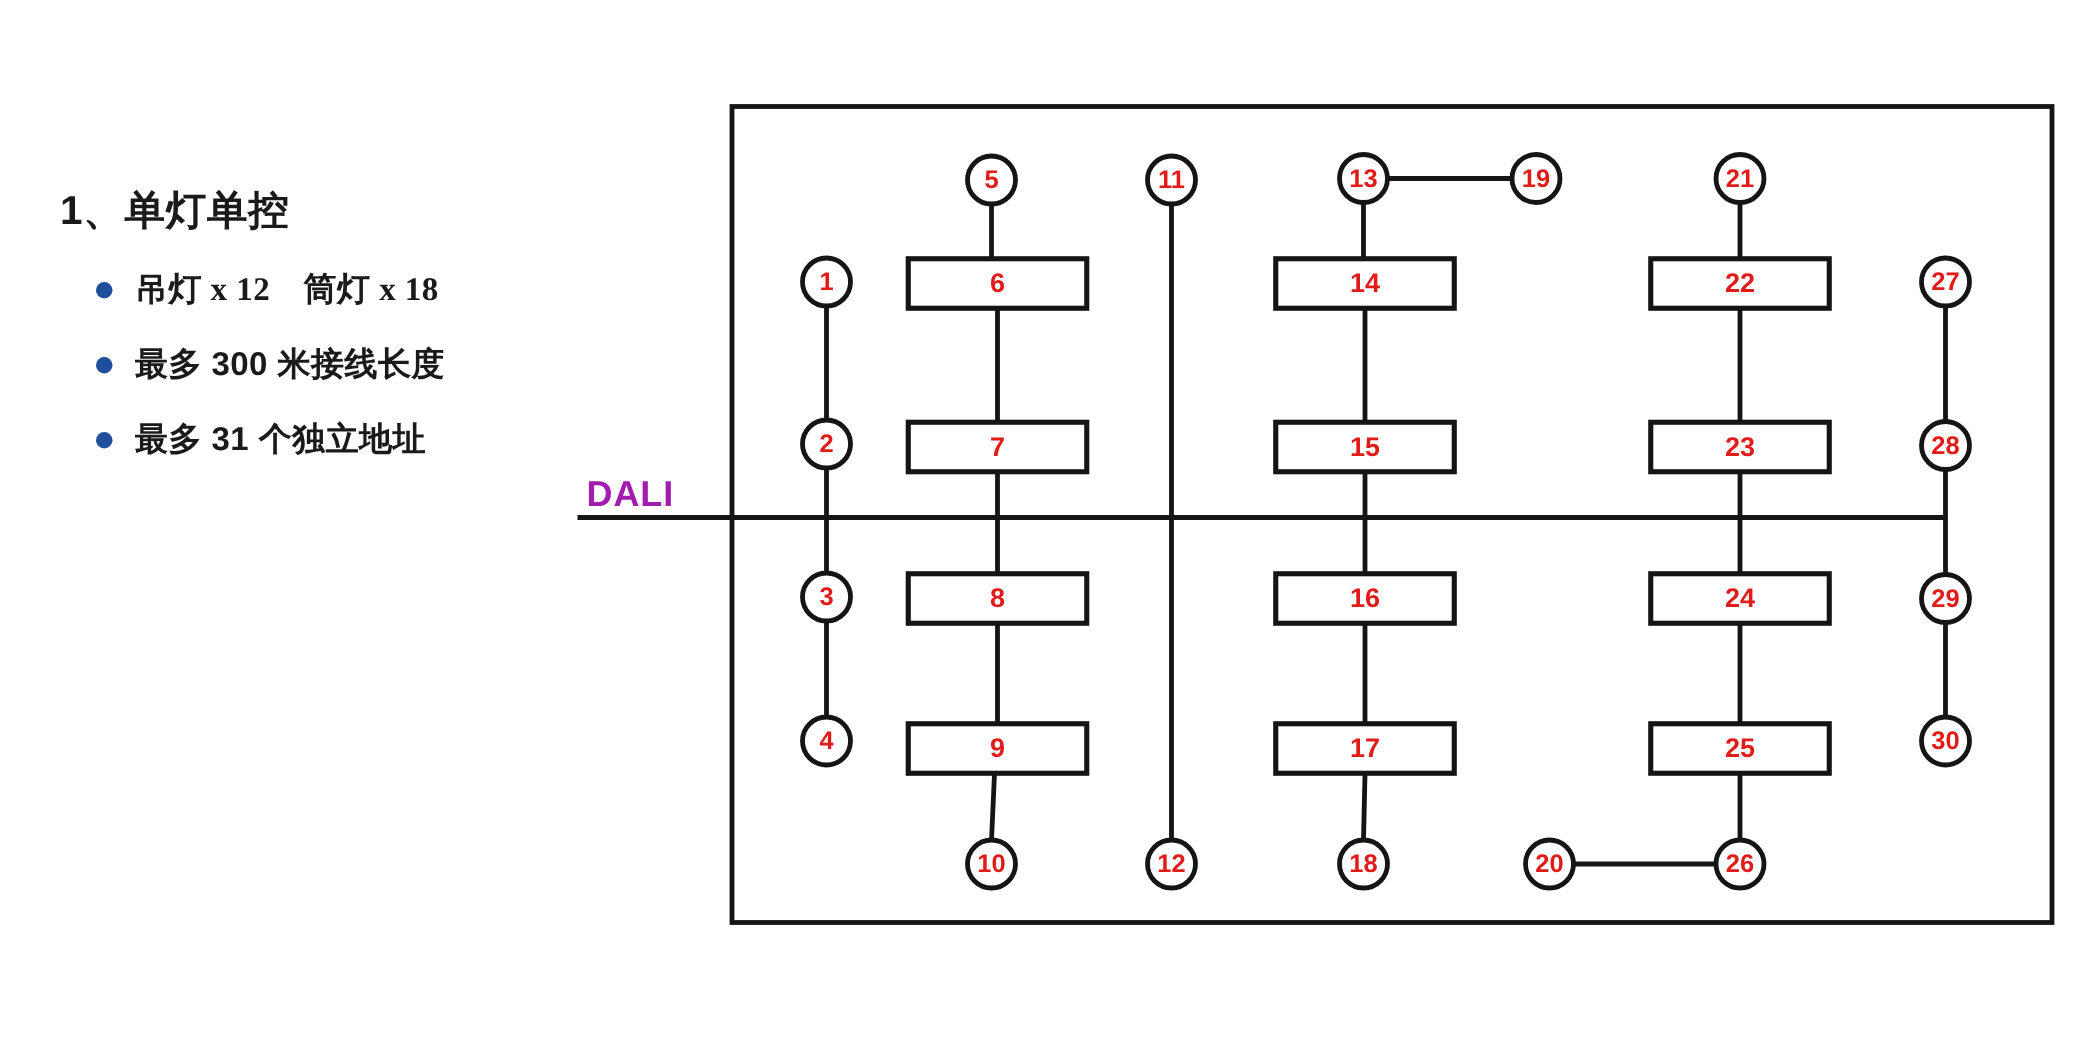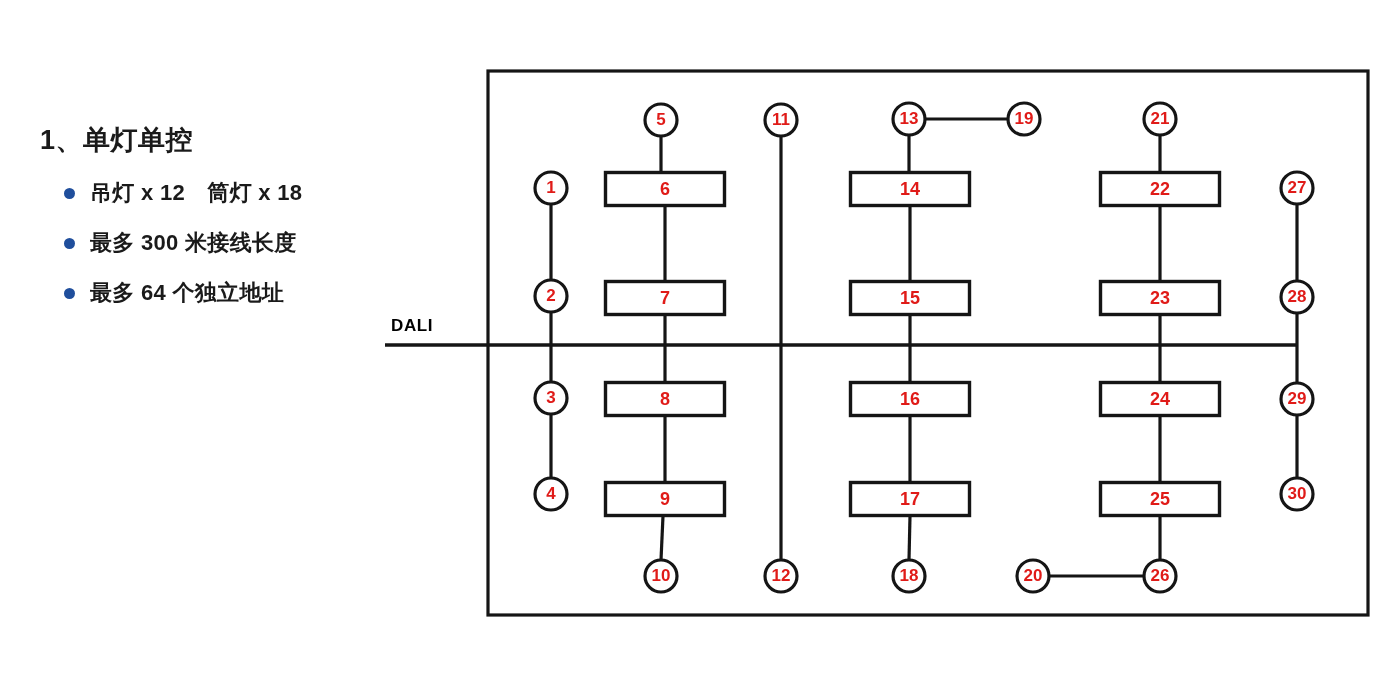--- a/index.html
+++ b/index.html
@@ -17,36 +17,36 @@
   .panel-title{
     position:absolute;left:40px;top:122px;
     font-size:27px;font-weight:700;color:#1a1a1a;
     letter-spacing:.5px;white-space:nowrap;
   }
   .bullets{position:absolute;left:64px;top:178px;width:380px;}
   .bullet-row{
     position:absolute;left:0;display:flex;align-items:center;
     white-space:nowrap;
   }
-  .bullet-row.b0{top:0px;}
+  .bullet-row.b0{top:0px;font-family:Liberation Serif, serif;}
   .bullet-row.b1{top:50px;text-align:right;}
   .bullet-row.b2{top:100px;}
   .dot{
     width:11px;height:11px;border-radius:50%;
     background:#1f4e9c;flex:0 0 auto;margin-right:15px;
   }
   .bullet-text{
     font-size:22px;font-weight:700;color:#1a1a1a;
     letter-spacing:.3px;
   }
 
   
   .dali-label{
     position:absolute;left:391px;top:316px;
-    font-size:17px;font-weight:700;color:#000000;
+    font-size:24px;font-weight:700;color:#a21caf;
     letter-spacing:.6px;
   }
 
   
   svg#diagram{position:absolute;left:0;top:0;width:1400px;height:698px;}
   .wire{stroke:#151515;stroke-width:3.2;fill:none;stroke-linecap:butt;}
   .bus{stroke:#151515;stroke-width:3.4;fill:none;}
   .frame{stroke:#151515;stroke-width:3.2;fill:none;}
   .node-circle{fill:#ffffff;stroke:#151515;stroke-width:3.2;}
   .node-rect{fill:#ffffff;stroke:#151515;stroke-width:3.4;}
@@ -68,21 +68,21 @@
       <div class="bullet-row b0">
         <span class="dot"></span>
         <span class="bullet-text">吊灯 x 12　筒灯 x 18</span>
       </div>
       <div class="bullet-row b1">
         <span class="dot"></span>
         <span class="bullet-text">最多 300 米接线长度</span>
       </div>
       <div class="bullet-row b2">
         <span class="dot"></span>
-        <span class="bullet-text">最多 64 个独立地址</span>
+        <span class="bullet-text">最多 31 个独立地址</span>
       </div>
     </div>
   </div>
 
   <div class="dali-label">DALI</div>
 
   <svg id="diagram" viewBox="0 0 1400 698">
     <g id="g-wires">
         <line x1="551" y1="204" x2="551" y2="478" class="wire"></line>
         <line x1="661" y1="136" x2="661" y2="173" class="wire"></line>

